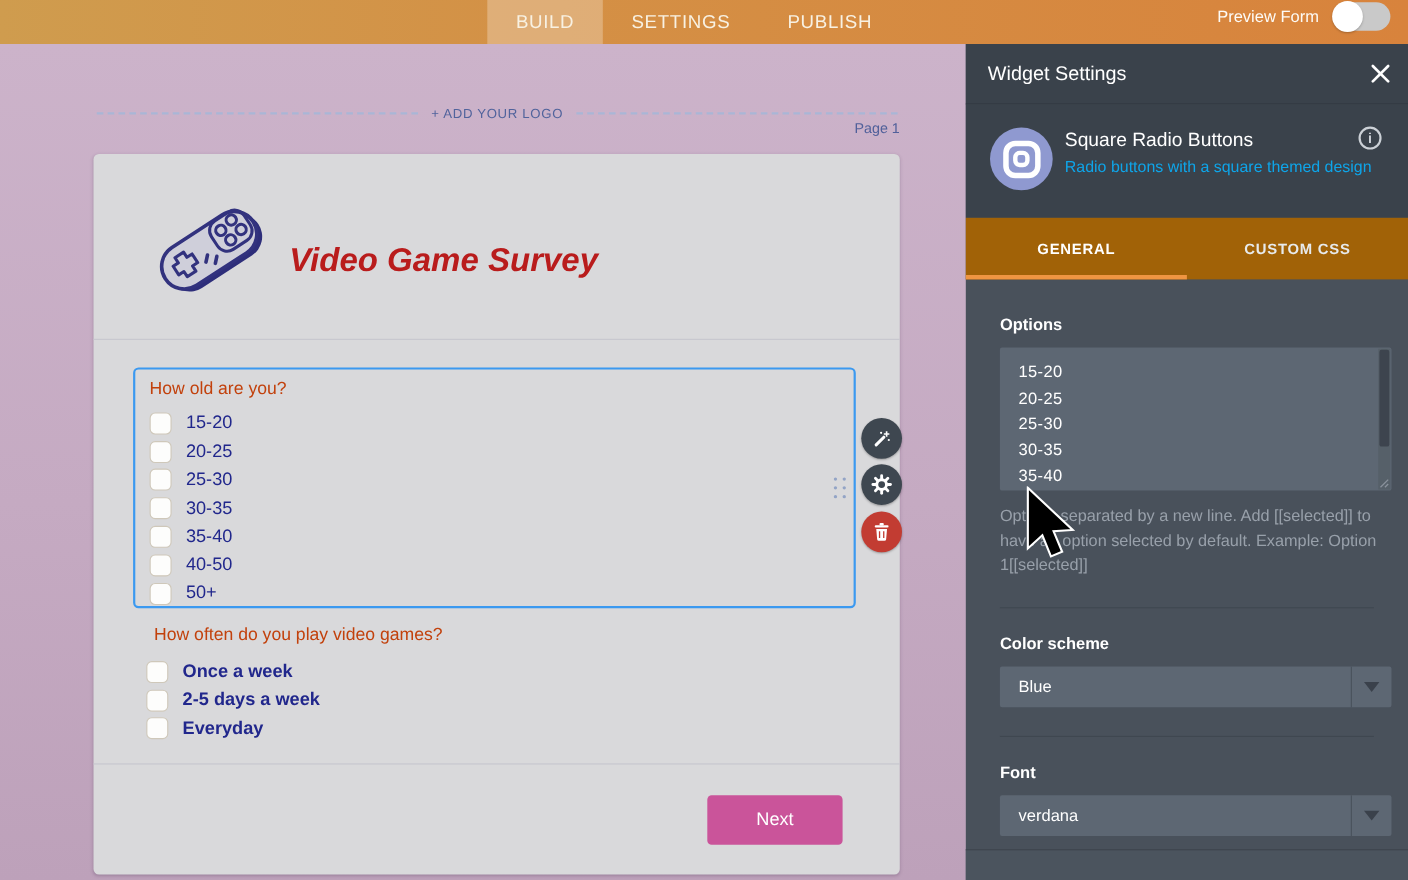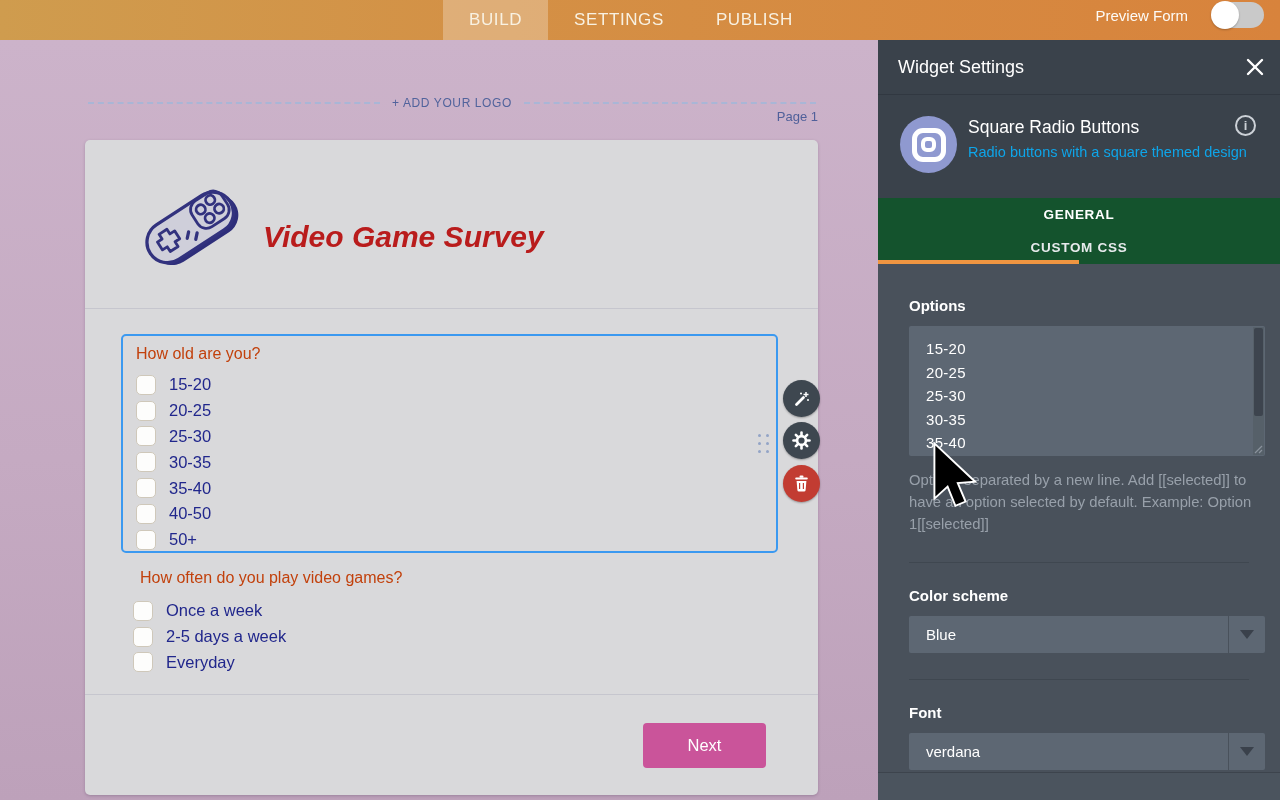--- a/index.html
+++ b/index.html
@@ -6,21 +6,21 @@
   body { font-family:"Liberation Sans", sans-serif; }
   .app { position:relative; width:1280px; height:800px; overflow:hidden; background:#c7adc5; }
 
   
   .topbar { position:absolute; left:0; top:0; width:1280px; height:40px;
     background:linear-gradient(90deg,#cf9c4e 0%,#d49045 40%,#d8833c 100%); }
   .topbar-tabs { position:absolute; left:443px; top:0; height:40px; display:flex; }
   .top-tab { height:40px; padding:0 26px; display:flex; align-items:center; justify-content:center;
     color:#f8f1e2; font-size:17px; letter-spacing:.6px; cursor:pointer; }
   .top-tab.active { background:rgba(255,255,255,.27); }
-  .preview-wrap { position:absolute; right:16px; top:0; height:30px; display:flex; align-items:center; gap:24px; }
+  .preview-wrap { position:absolute; right:16px; top:0; height:30px; display:flex; align-items:center; gap:13px; }
   .preview-label { color:#fdfbf7; font-size:15px; }
   .toggle { position:relative; width:52px; height:26px; border-radius:13px; background:#c9c9c9; cursor:pointer; }
   .toggle .knob { position:absolute; left:-1px; top:-1px; width:28px; height:28px; border-radius:50%;
     background:#fff; box-shadow:0 1px 2px rgba(0,0,0,.25); }
 
   
   .canvas { position:absolute; left:0; top:40px; width:878px; height:760px;
     background:linear-gradient(180deg,#ccb3ca 0%,#c5aac2 55%,#bda1ba 100%); }
   .logo-row { position:absolute; left:88px; top:56px; width:728px; height:14px;
     display:flex; align-items:center; }
@@ -44,21 +44,21 @@
   .cb { width:20px; height:20px; border:1.5px solid #cfc8ba; border-radius:5px; background:#fdfdfc;
     flex:0 0 auto; }
   .opt-text { margin-left:13px; font-size:16.5px; color:#21278c; }
 
   .drag-dots { position:absolute; left:673px; top:125px; width:13px; height:21px;
     display:grid; grid-template-columns:3px 3px; grid-auto-rows:3px; gap:5px; cursor:grab; }
   .drag-dots i { background:#93a4c6; border-radius:50%; }
 
   .q2 { position:absolute; left:48px; top:260px; }
   .q2 .q-label { margin-left:7px; }
-  .q2 .opt-list { margin-top:11px; }
+  .q2 .opt-list { margin-top:11px;font-weight:bold; }
 
   .action-btn { position:absolute; width:37px; height:37px; border-radius:50%;
     display:flex; align-items:center; justify-content:center; cursor:pointer;
     background:#3e4750; box-shadow:0 1px 2px rgba(0,0,0,.3); }
   .next-btn { position:absolute; right:52px; top:28px; width:123px; height:45px; border-radius:4px;
     display:flex; align-items:center; justify-content:center; color:#fff; font-size:16.5px;
     cursor:pointer; background:#ca549a; }
 
   
   .panel { position:absolute; left:878px; top:40px; width:402px; height:760px; background:#49515b; }
@@ -71,21 +71,21 @@
     background:#8f99d0; display:flex; align-items:center; justify-content:center; }
   .wb-outer { width:34px; height:34px; border:5.5px solid #fff; border-radius:11px;
     display:flex; align-items:center; justify-content:center; }
   .wb-inner { width:15px; height:15px; border:4px solid #fff; border-radius:6px; }
   .widget-name { position:absolute; left:90px; top:22px; color:#fff; font-size:17.5px; }
   .widget-desc { position:absolute; left:90px; top:49px; color:#0ea5e9; font-size:14.5px; }
   .info-icon { position:absolute; right:24px; top:20px; width:21px; height:21px; border:2px solid #ccd1d7;
     border-radius:50%; color:#ccd1d7; font-size:13px; display:flex; align-items:center; justify-content:center;
     font-weight:bold; cursor:pointer; }
 
-  .panel-tabs { position:relative; height:66px; background:#14532d; display:flex;flex-direction:column; }
+  .panel-tabs { position:relative; height:56px; background:#a16207; display:flex; }
   .p-tab { flex:1; display:flex; align-items:center; justify-content:center;
     color:#e7eaec; font-size:13.5px; font-weight:bold; letter-spacing:.7px; cursor:pointer; }
   .p-tab.active { color:#fff; }
   .tab-underline { position:absolute; left:0; bottom:0; width:201px; height:4px; background:#ef9541; }
 
   .panel-content { padding:0 31px; }
   .sec { border-bottom:1px solid #3f4750; }
   .sec-label { color:#fff; font-size:15px; font-weight:bold; }
 
   .opts-area { position:relative; margin-top:12px; width:356px; height:130px; background:#5d6773;

